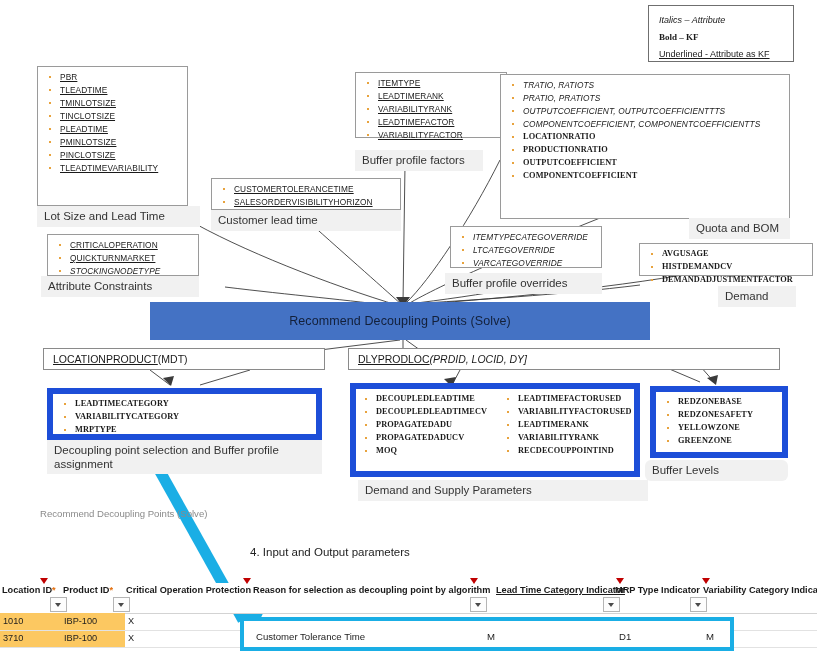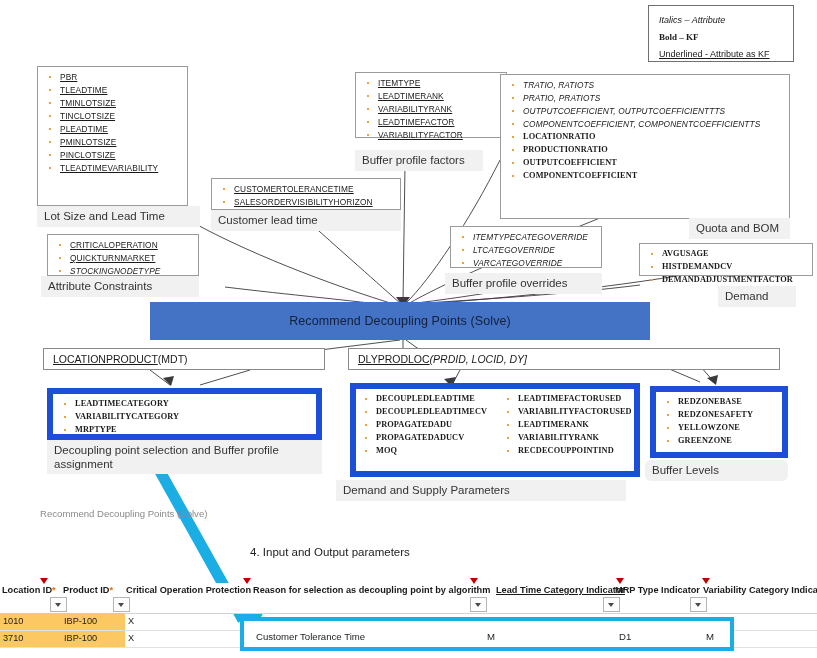--- a/index.html
+++ b/index.html
@@ -254,21 +254,21 @@
         <ul>
           <li class="bd">LEADTIMEFACTORUSED</li>
           <li class="bd">VARIABILITYFACTORUSED</li>
           <li class="bd">LEADTIMERANK</li>
           <li class="bd">VARIABILITYRANK</li>
           <li class="bd">RECDECOUPPOINTIND</li>
         </ul>
       </div>
     </div>
   </div>
-  <div class="caption" style="left:336px;top:480px;width:290px;">Demand and Supply Parameters</div>
+  <div class="caption" style="left:358px;top:480px;width:290px;">Demand and Supply Parameters</div>
 
   <div class="fieldbox thinblue" style="left:650px;top:386px;width:138px;height:72px;">
     <ul>
       <li class="bd">REDZONEBASE</li>
       <li class="bd">REDZONESAFETY</li>
       <li class="bd">YELLOWZONE</li>
       <li class="bd">GREENZONE</li>
     </ul>
   </div>
   <div class="caption" style="left:645px;top:460px;width:143px;border-radius:6px;">Buffer Levels</div>

